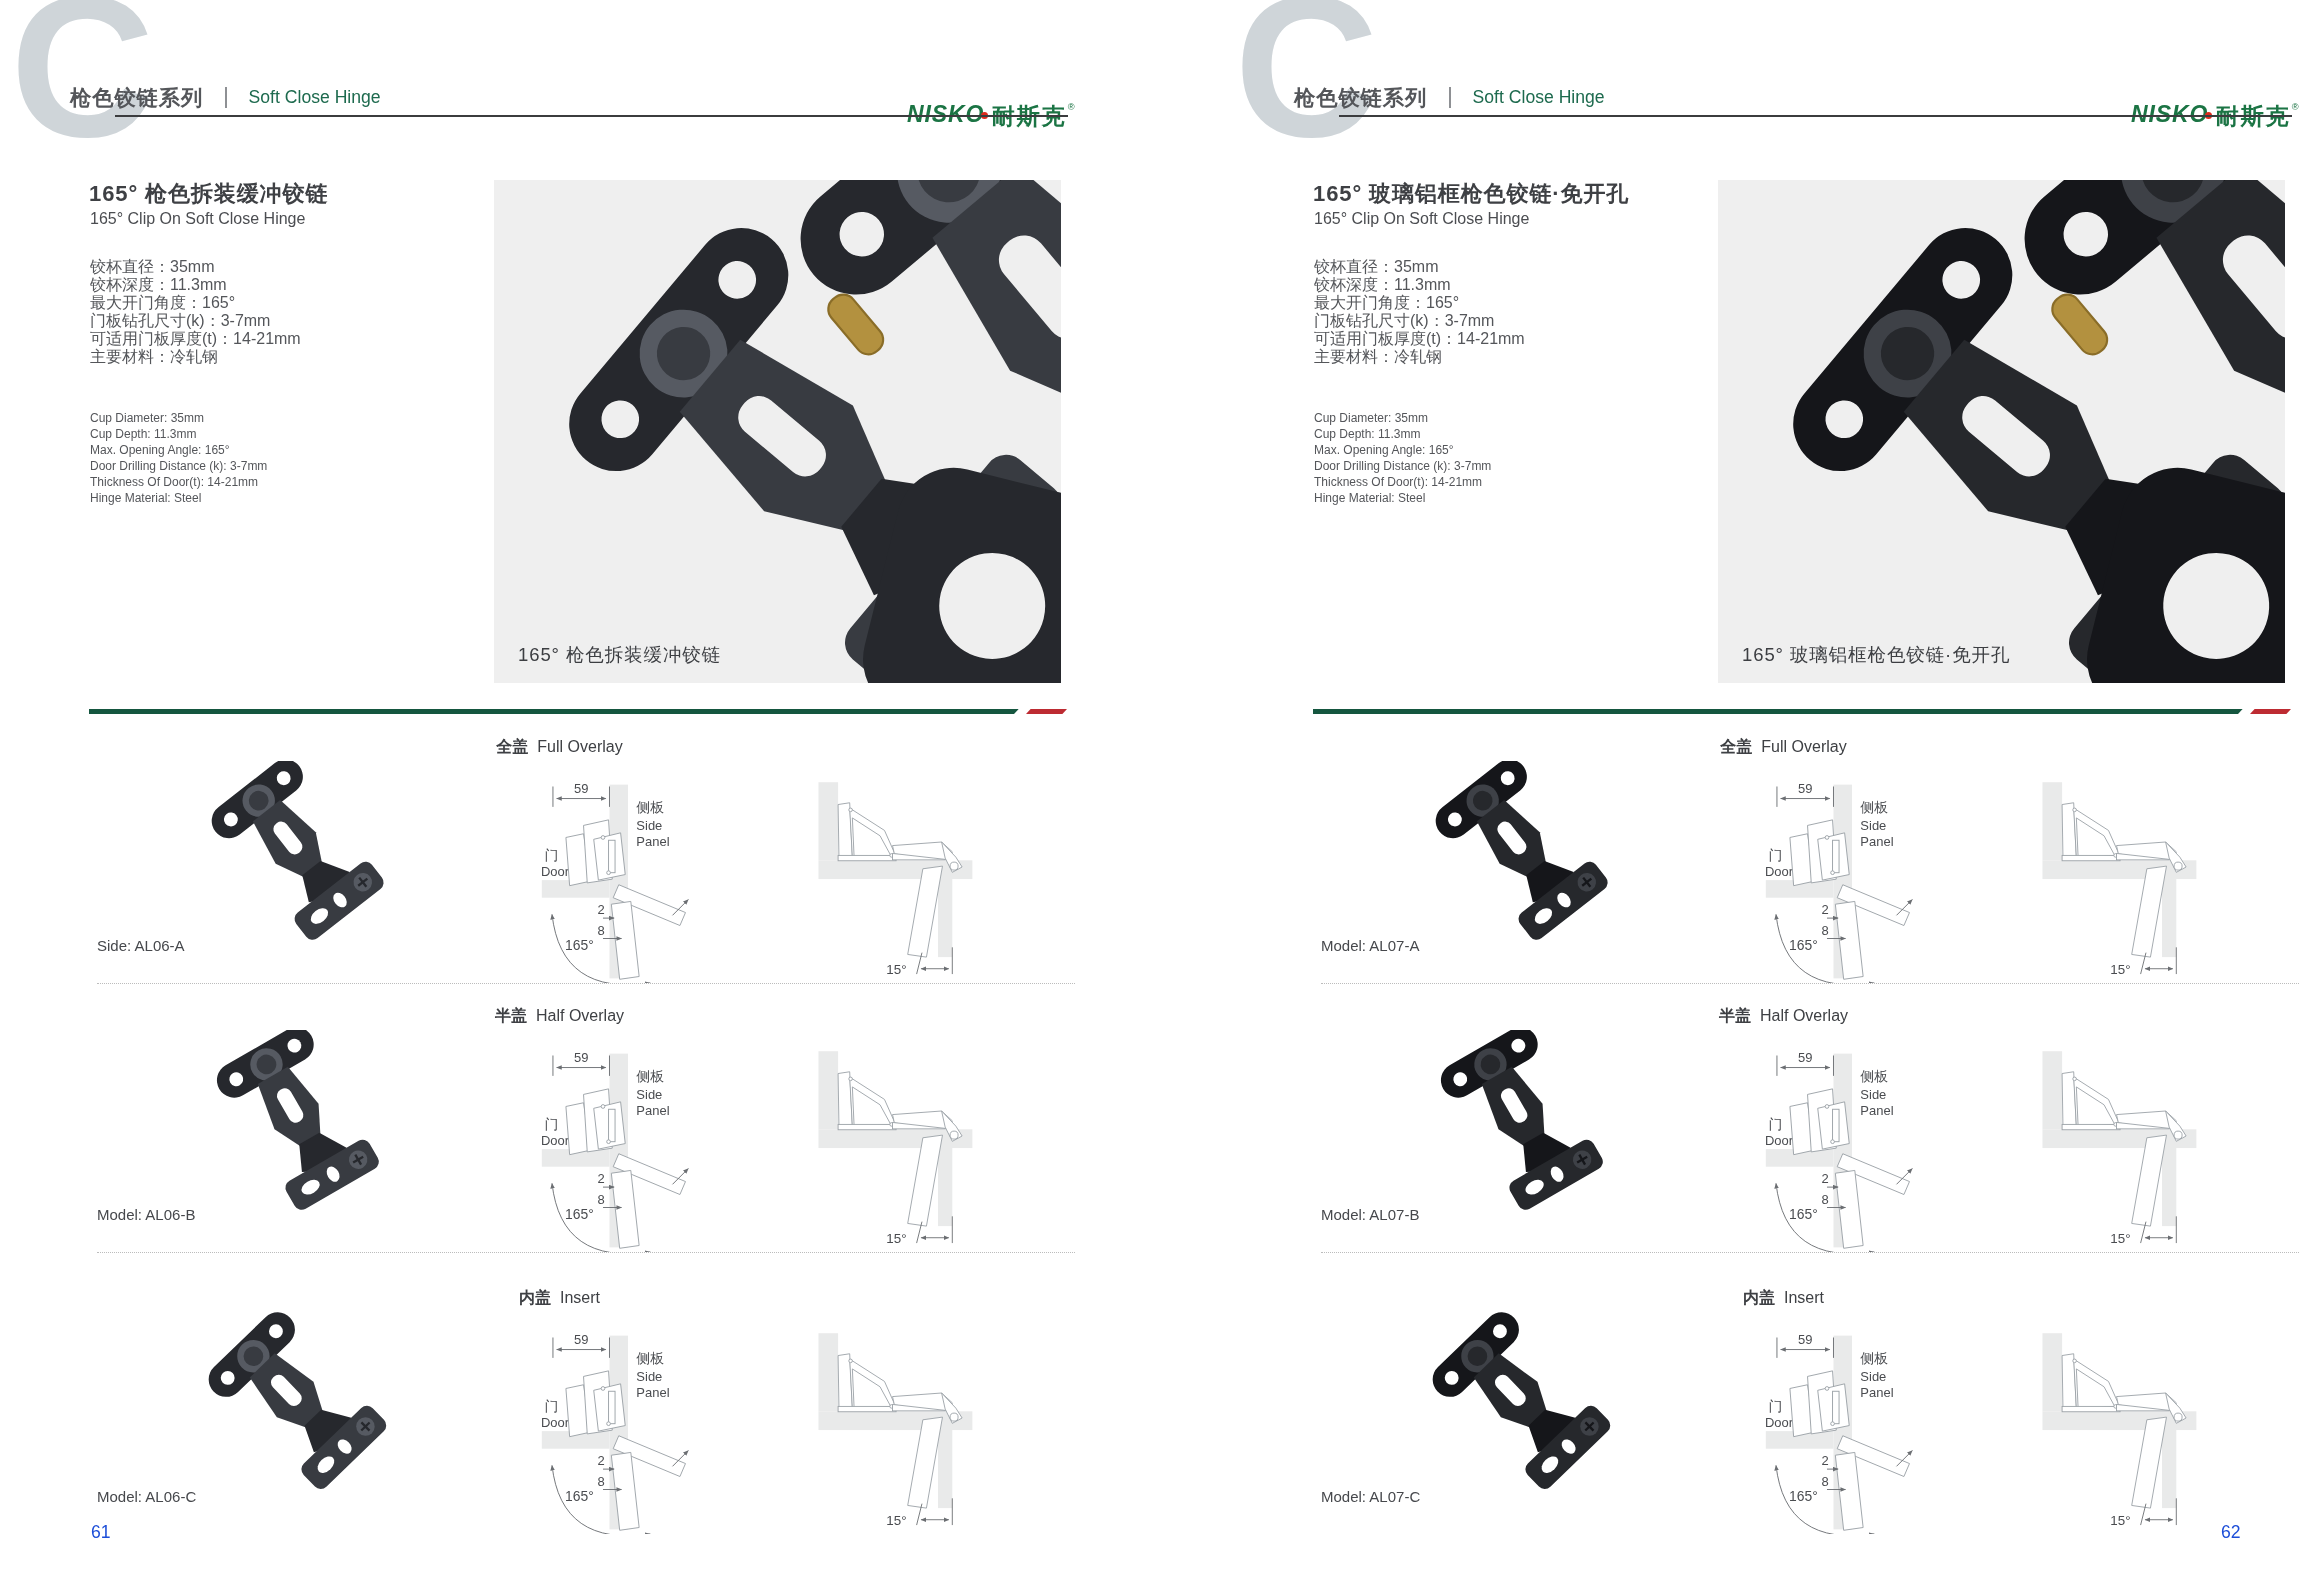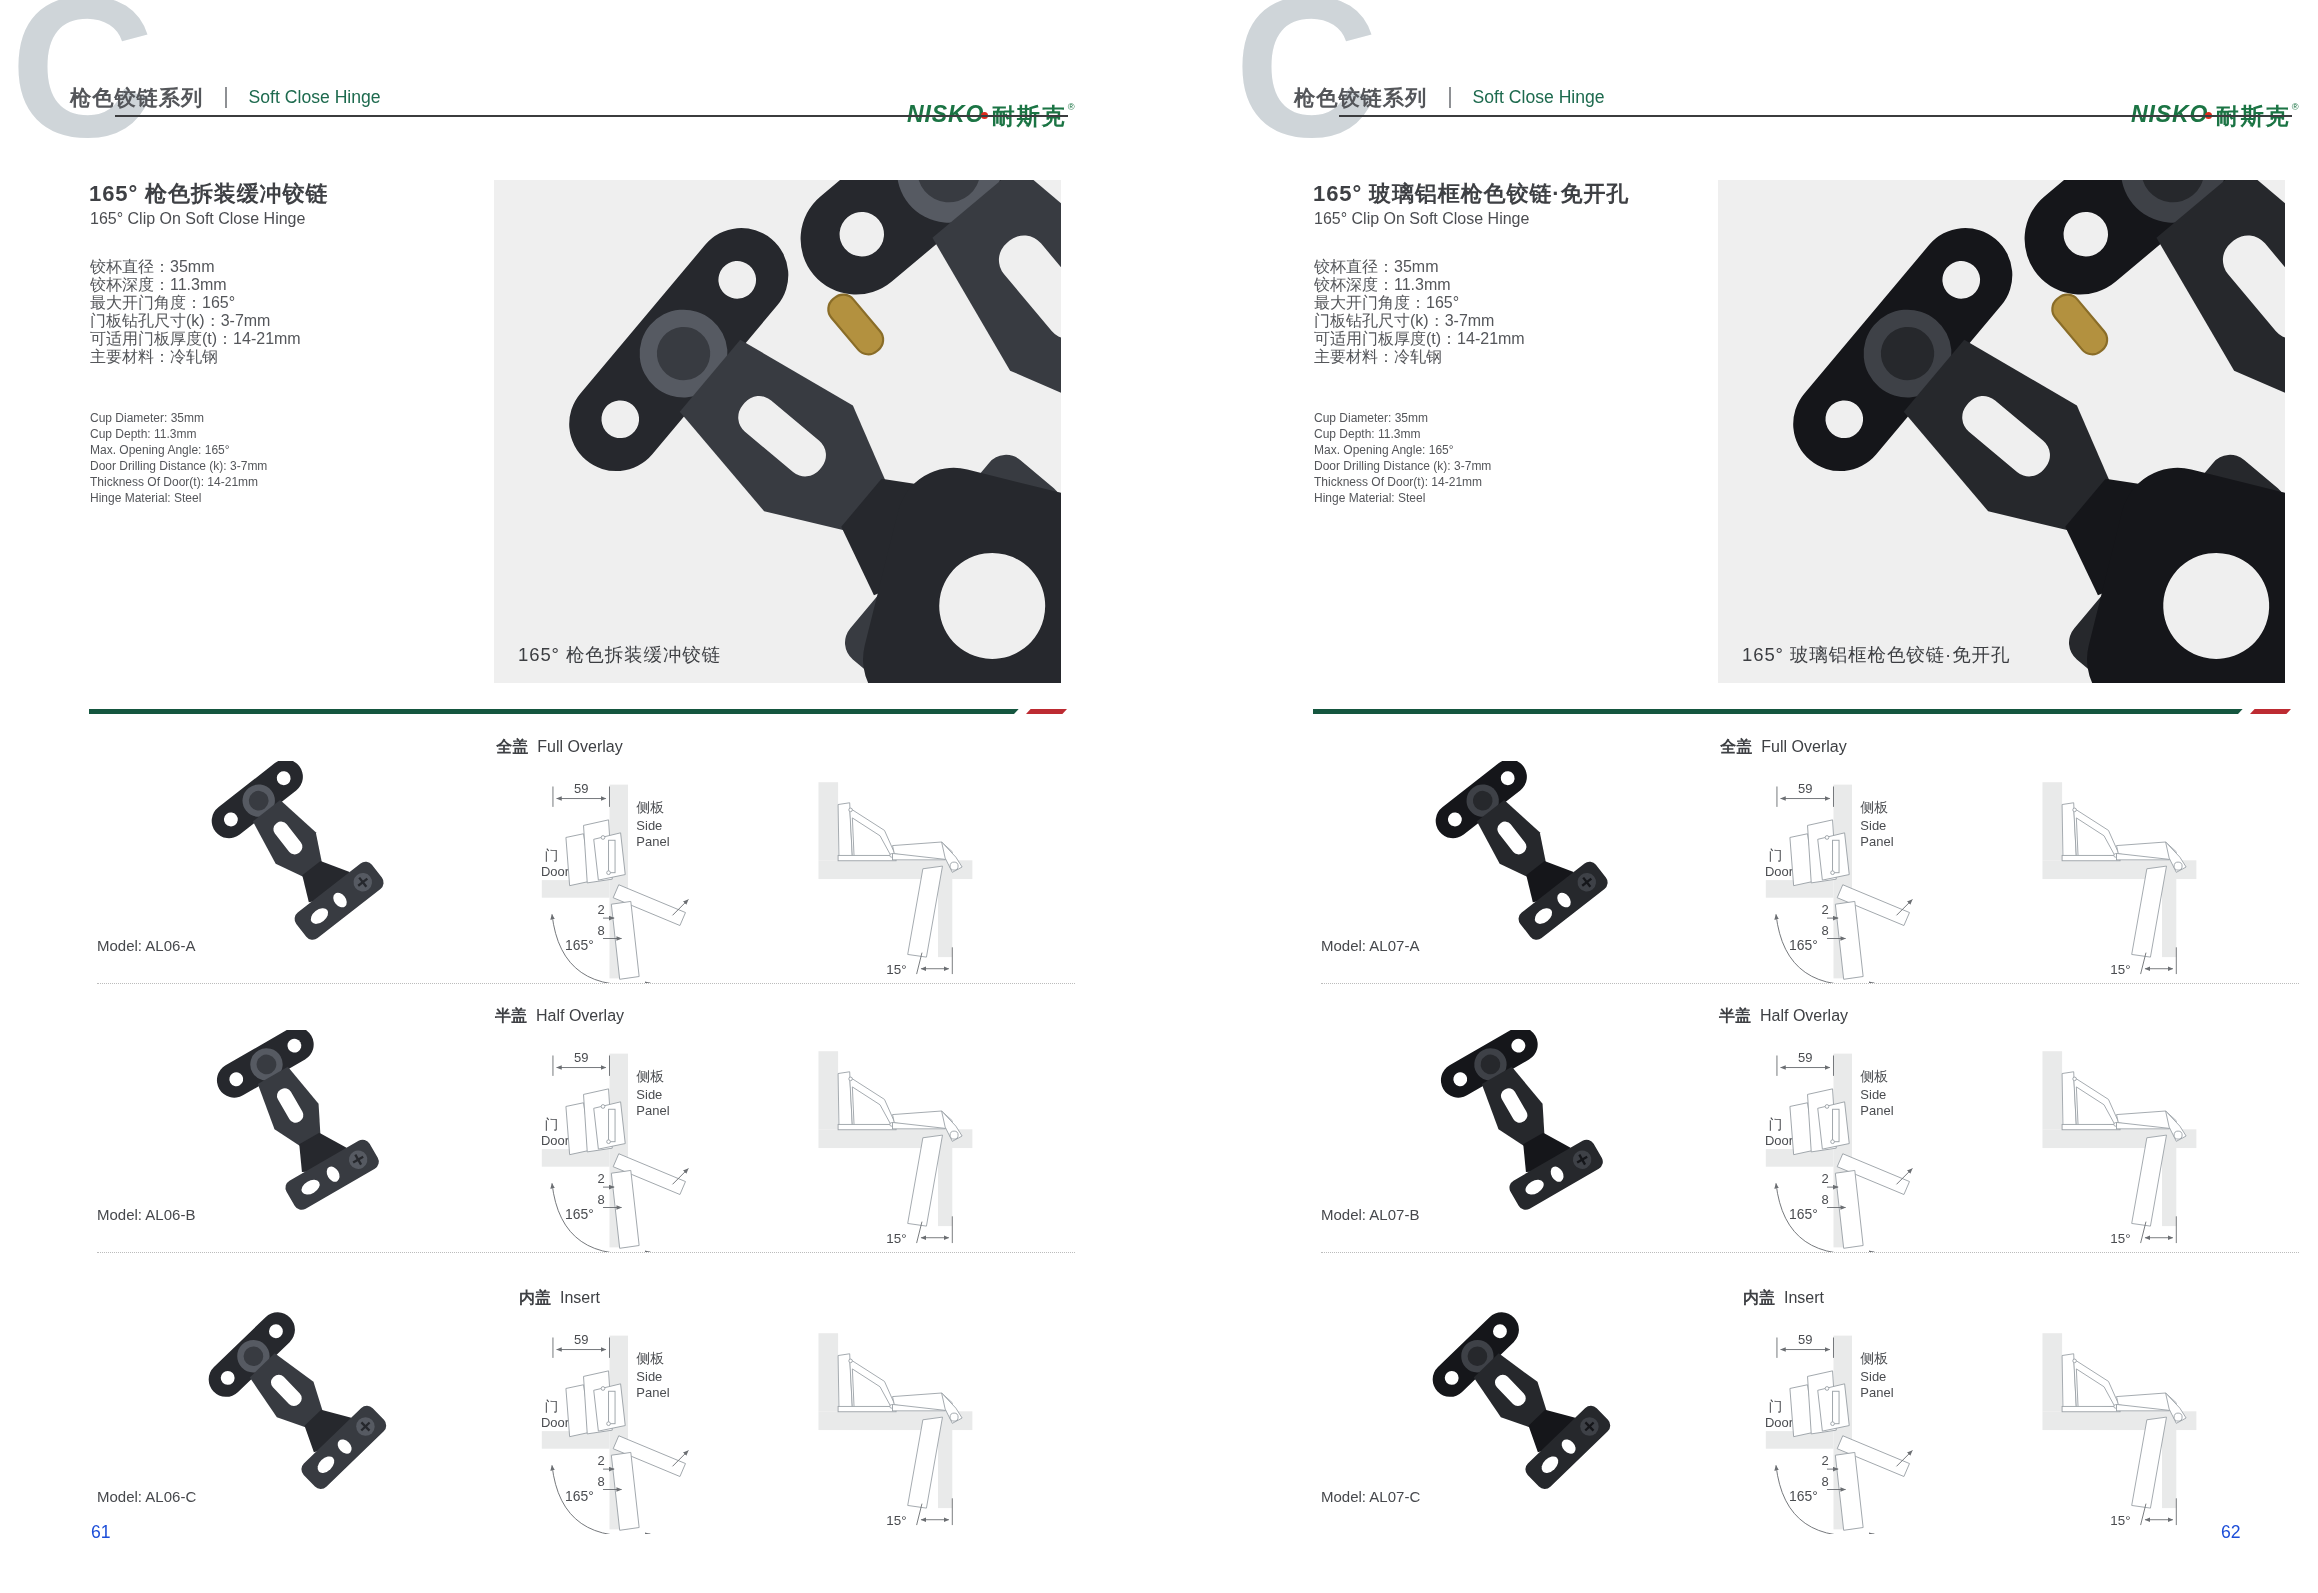--- a/index.html
+++ b/index.html
@@ -232,21 +232,21 @@
             <use href="#hinge"></use>
           </g>
         </svg>
     </div>
     <div class="diagA"><svg viewBox="0 0 440 520">
           <use href="#diagA"></use>
         </svg></div>
     <div class="diagB"><svg viewBox="0 0 480 520">
           <use href="#diagB"></use>
         </svg></div>
-    <div class="model">Model: AL06-A</div>
+    <div class="model">Side: AL06-A</div>
     <div class="dotline"></div>
   </section>
 
   <section class="sec sec2">
     <div class="sec-title">
       <span class="cn">半盖</span>
       <span class="en">Half Overlay</span>
     </div>
     <div class="sec-photo">
       <svg viewBox="0 0 300 320">

